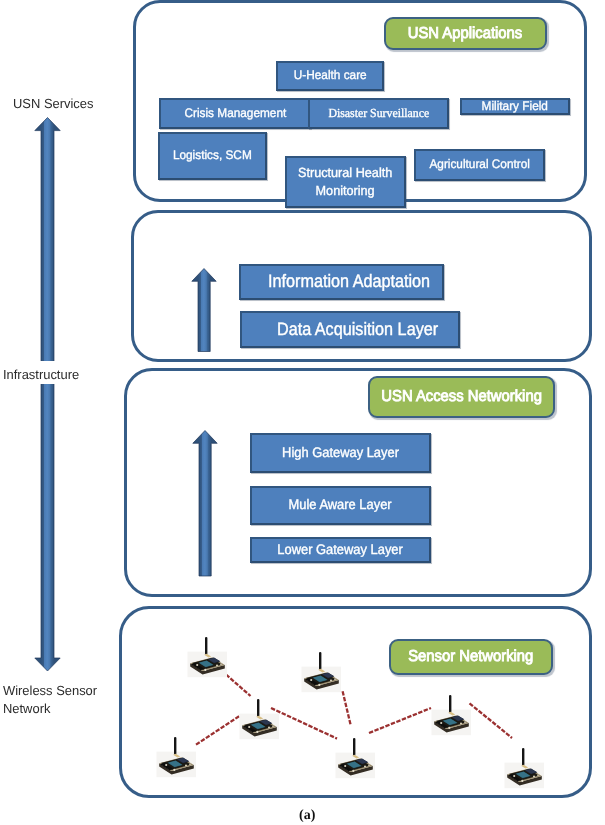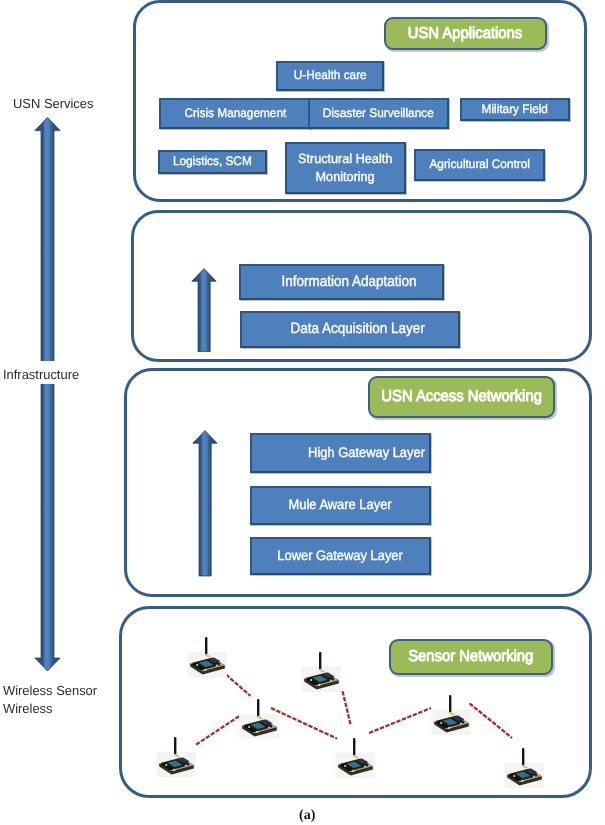--- a/index.html
+++ b/index.html
@@ -11,25 +11,25 @@
 
   .panel{position:absolute;border:3.4px solid #365d88;box-sizing:border-box;background:transparent;}
 
   .chip{position:absolute;box-sizing:border-box;display:flex;align-items:center;
         justify-content:center;text-align:center;color:#ffffff;font-weight:normal;
         line-height:1.22;}
   .ct{display:inline-block;transform:scaleX(0.885) translateZ(0);white-space:pre;
       -webkit-text-stroke:0.38px #ffffff;}
   .blue{background:#4e80bd;border:2.2px solid #31567f;border-right-width:2.6px;border-bottom-width:2.6px;border-right-color:#2c4d72;border-bottom-color:#2c4d72;font-size:12.4px;box-shadow:1.2px 1.2px 0.5px rgba(55,72,96,0.34);}
   .blue .ct{transform:scaleX(0.954) translateZ(0);-webkit-text-stroke:0.34px #ffffff;}
-  .blue.sz-mid{font-size:15px;padding-left:16px;}
+  .blue.sz-mid{font-size:18px;padding-left:16px;}
   .blue.sz-mid .ct{transform:scaleX(0.90) translateZ(0);-webkit-text-stroke:0.40px #ffffff;}
   .blue.sz-acc{font-size:13.8px;}
   .blue.sz-acc .ct{transform:scaleX(0.935) translateZ(0);-webkit-text-stroke:0.38px #ffffff;}
-  .blue.sz-two{font-size:13.2px;line-height:1.40;}
+  .blue.sz-two{font-size:13.2px;line-height:1.40;margin-top:14px;}
   .blue.sz-two .ct{transform:scaleX(0.96) translateZ(0);-webkit-text-stroke:0.36px #ffffff;}
   .green{background:#9abb58;border:2.8px solid #3c6183;border-radius:9px;font-size:15.8px;box-shadow:1.1px 1.1px 0.8px rgba(40,60,90,0.30);}
   .green .ct{transform:scaleX(0.938) translateZ(0);-webkit-text-stroke:0.9px #ffffff;}
 
   .sidelabel{position:absolute;color:#2b2b2b;font-size:13.2px;white-space:nowrap;
               transform:scaleX(0.98) translateZ(0);transform-origin:left center;}
   .caption{position:absolute;font-family:"Liberation Serif",serif;font-weight:bold;
            font-size:14px;color:#111;transform:translateZ(0);}
 </style>
 </head>
@@ -44,54 +44,54 @@
 
   <div class="chip green" style="left:384px;top:17px;width:163px;height:33px;">
       <span class="ct">USN Applications</span>
     </div>
   <div class="chip blue" style="left:276px;top:61px;width:108px;height:30px;">
       <span class="ct">U-Health care</span>
     </div>
   <div class="chip blue" style="left:159px;top:98px;width:152px;height:31px;">
       <span class="ct">Crisis Management</span>
     </div>
-  <div class="chip blue" style="left:308px;top:98px;width:141px;height:31px;">
+  <div class="chip blue" style="left:308px;top:98px;width:141px;height:31px;font-family:Liberation Serif, serif;">
       <span class="ct">Disaster Surveillance</span>
     </div>
-  <div class="chip blue" style="left:460px;top:98px;width:110px;height:23px;">
+  <div class="chip blue" style="left:460px;top:98px;width:110px;height:17px;">
       <span class="ct">Military Field</span>
     </div>
-  <div class="chip blue" style="left:158px;top:150px;width:109px;height:24px;">
+  <div class="chip blue" style="left:158px;top:132px;width:109px;height:48px;">
       <span class="ct">Logistics, SCM</span>
     </div>
   <div class="chip blue sz-two" style="left:285px;top:142px;width:121px;height:52px;">
       <span class="ct">Structural Health
 Monitoring</span>
     </div>
   <div class="chip blue" style="left:414px;top:149px;width:131px;height:32px;">
       <span class="ct">Agricultural Control</span>
     </div>
 
   <div class="chip blue sz-mid" style="left:239px;top:264px;width:205px;height:36px;">
       <span class="ct">Information Adaptation</span>
     </div>
   <div class="chip blue sz-mid" style="left:240px;top:311px;width:220px;height:37px;">
       <span class="ct">Data Acquisition Layer</span>
     </div>
 
   <div class="chip green" style="left:368px;top:376px;width:187px;height:42px;">
       <span class="ct">USN Access Networking</span>
     </div>
-  <div class="chip blue sz-acc" style="left:250px;top:433px;width:181px;height:40px;justify-content:flex-end;">
+  <div class="chip blue sz-acc" style="left:250px;top:433px;width:181px;height:40px;">
       <span class="ct">High Gateway Layer</span>
     </div>
   <div class="chip blue sz-acc" style="left:250px;top:486px;width:181px;height:39px;">
       <span class="ct">Mule Aware Layer</span>
     </div>
-  <div class="chip blue sz-acc" style="left:250px;top:537px;width:181px;height:38px;">
+  <div class="chip blue sz-acc" style="left:250px;top:537px;width:181px;height:26px;">
       <span class="ct">Lower Gateway Layer</span>
     </div>
 
   <div class="chip green" style="left:388.5px;top:638.5px;width:164px;height:36px;">
       <span class="ct">Sensor Networking</span>
     </div>
 
   <svg class="arrows" width="605" height="825" viewBox="0 0 605 825" style="position:absolute;left:0;top:0;">
     <defs>
       <linearGradient id="gmain" x1="41" y1="0" x2="54" y2="0" gradientUnits="userSpaceOnUse">
@@ -166,16 +166,16 @@
       <use href="#mote" x="336" y="736"></use>
       <use href="#mote" x="432" y="693"></use>
       <use href="#mote" x="505" y="746"></use>
     </g>
   </svg>
 
   <div class="sidelabel" style="left:12.6px;top:95.5px;">USN Services</div>
   <div class="label-mask" style="position:absolute;left:0px;top:361px;width:95px;height:23px;background:#ffffff;"></div>
   <div class="sidelabel" style="left:3.4px;top:366.6px;">Infrastructure</div>
   <div class="sidelabel" style="left:3.4px;top:683px;">Wireless Sensor</div>
-  <div class="sidelabel" style="left:3.4px;top:701px;">Wireless</div>
+  <div class="sidelabel" style="left:3.4px;top:701px;">Network</div>
 
   <div class="caption" style="left:299px;top:808px;">(a)</div>
 </div>
 
 </body></html>

